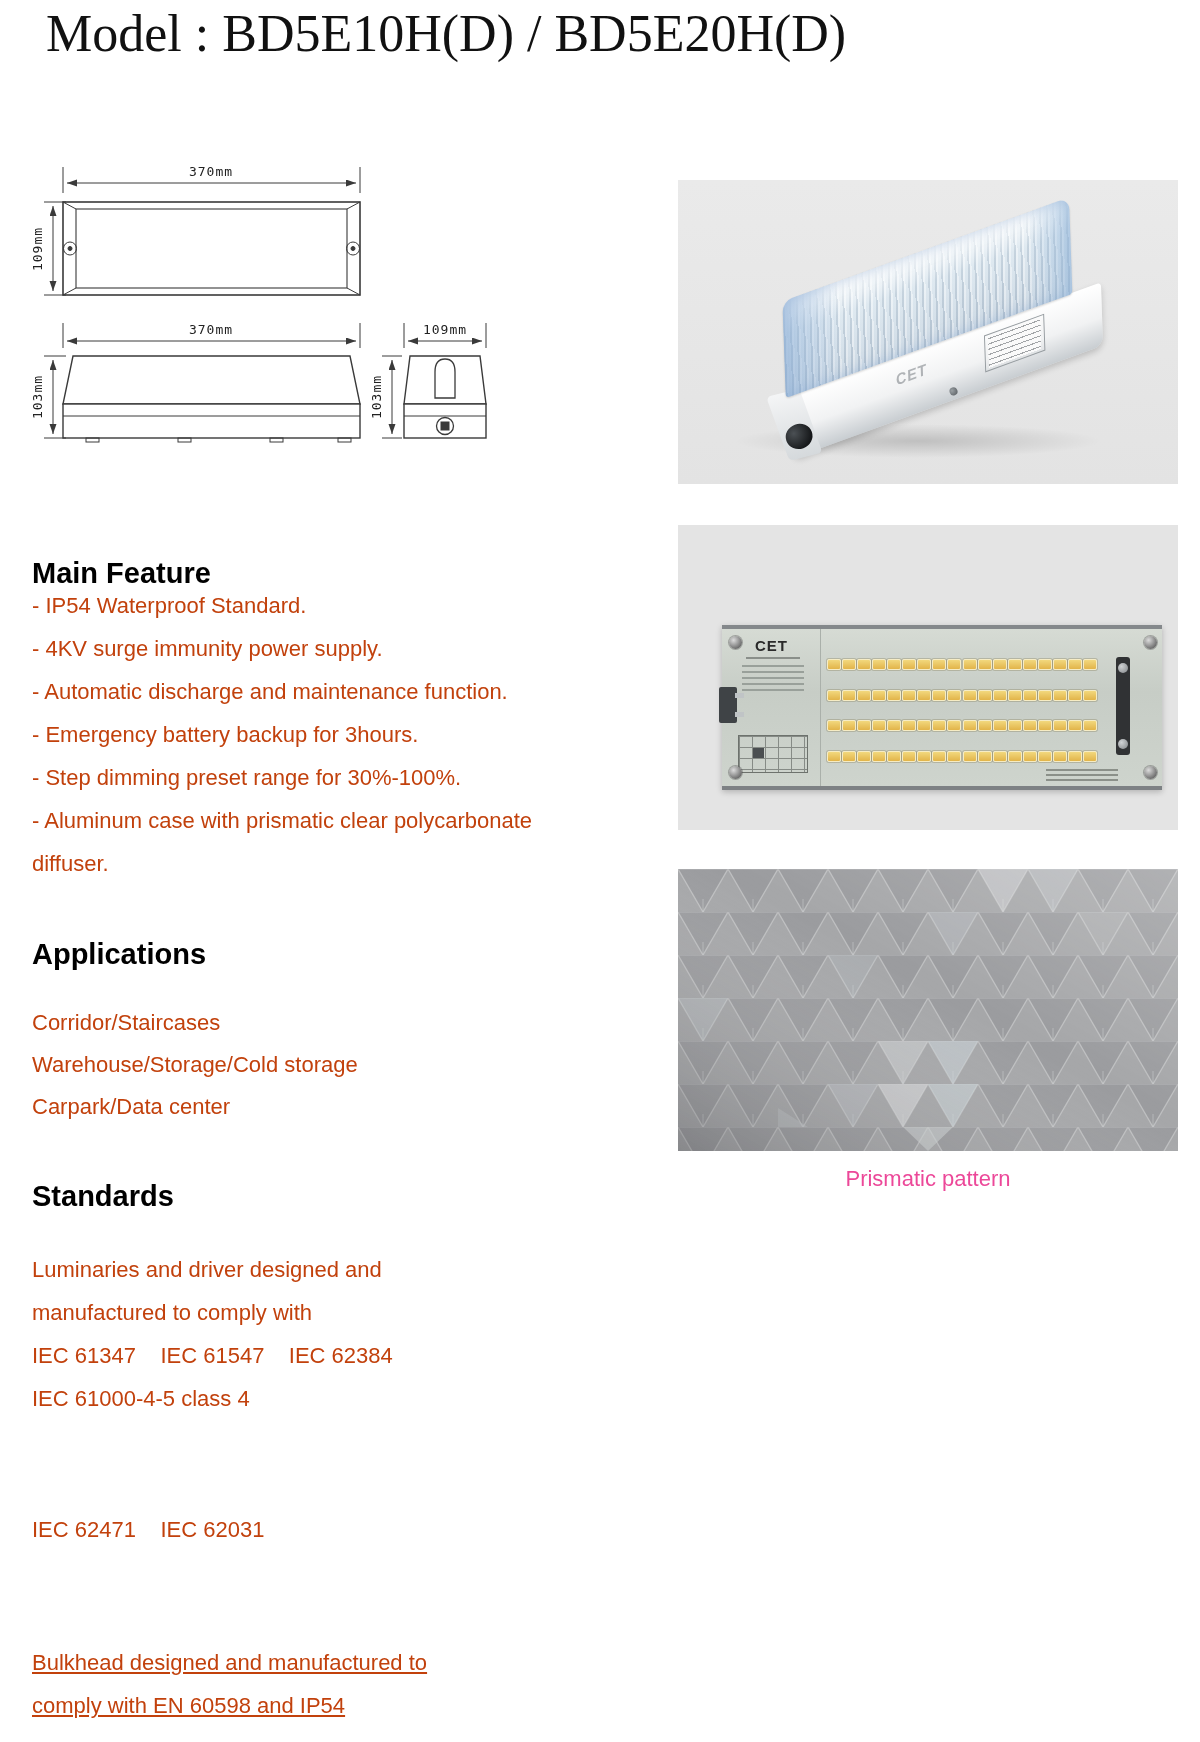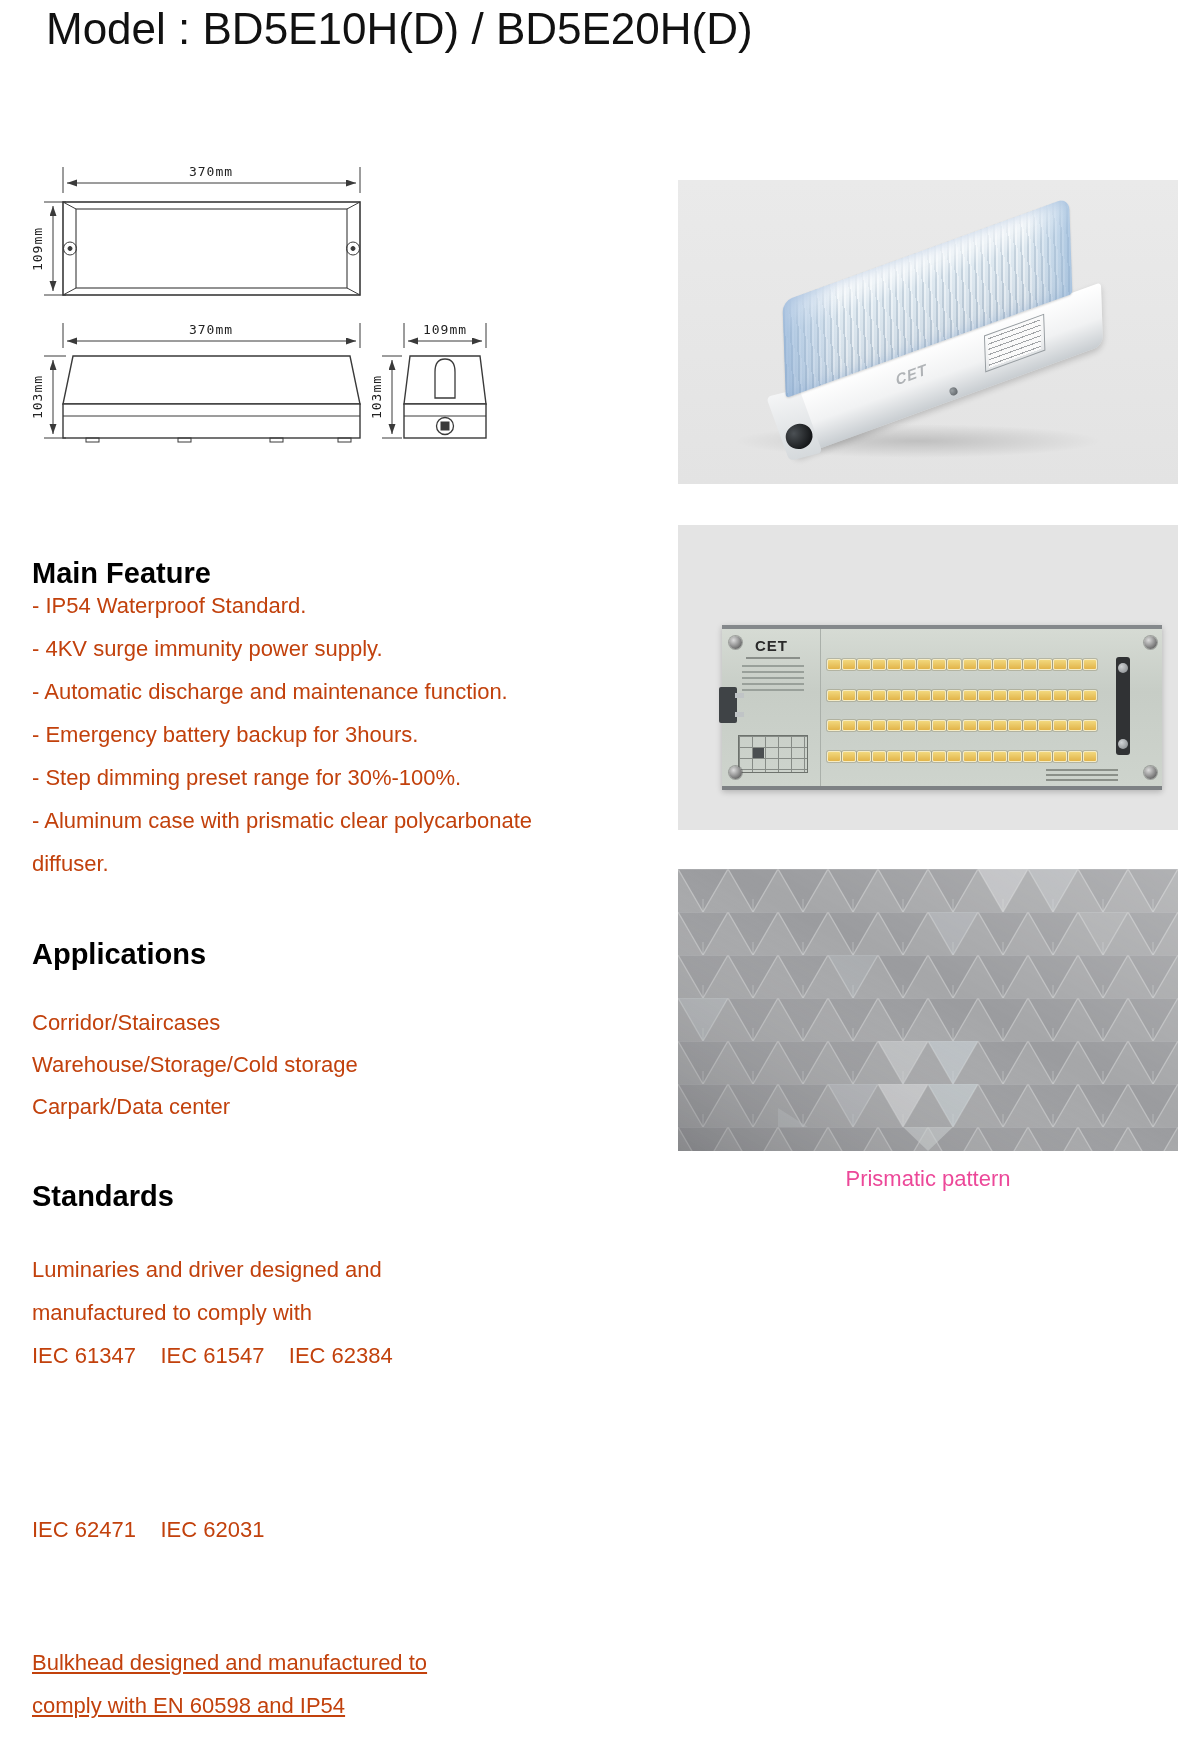--- a/index.html
+++ b/index.html
@@ -5,22 +5,22 @@
   html,body { margin:0; padding:0; background:#ffffff; }
   .page {
     position:relative; width:1200px; height:1742px;
     background:#ffffff; overflow:hidden;
     font-family:"Liberation Sans", sans-serif; color:#1a1a1a;
   }
   .abs { position:absolute; }
 
   
   .page-title {
-    left:46px; top:4px; font-size:44px; font-weight:400; color:#111;
-    letter-spacing:0px; white-space:nowrap;
+    left:46px; top:4px; font-size:52px; font-weight:400; color:#111;
+    letter-spacing:0px; white-space:nowrap;font-family:Liberation Serif, serif;
   }
 
   
   .heading { font-size:29px; font-weight:700; color:#000; }
   .h-main { left:32px; top:510px;margin-top:47px; }
   .h-apps { left:32px; top:938px; }
   .h-std  { left:32px; top:1180px; }
 
   .body-block { font-size:22px; line-height:43px; color:#c2410c; }
   .features { left:32px; top:584px; width:565px; }
@@ -204,20 +204,21 @@
     <div class="app-line">Corridor/Staircases</div>
     <div class="app-line">Warehouse/Storage/Cold storage</div>
     <div class="app-line">Carpark/Data center</div>
   </div>
 
   <div class="abs heading h-std">Standards</div>
   <div class="abs body-block std1">
     <div class="std-line">Luminaries and driver designed and</div>
     <div class="std-line">manufactured to comply with</div>
     <div class="std-line">IEC 61347    IEC 61547    IEC 62384</div>
+    <div class="std-line">IEC 61000-4-5 class 4</div>
   </div>
   <div class="abs body-block std2">
     <div class="std-line">IEC 62471    IEC 62031</div>
   </div>
   <div class="abs body-block std3">
     <div class="std-line">Bulkhead designed and manufactured to</div>
     <div class="std-line">comply with EN 60598 and IP54</div>
   </div>
 
   <div class="abs photo photo1">

